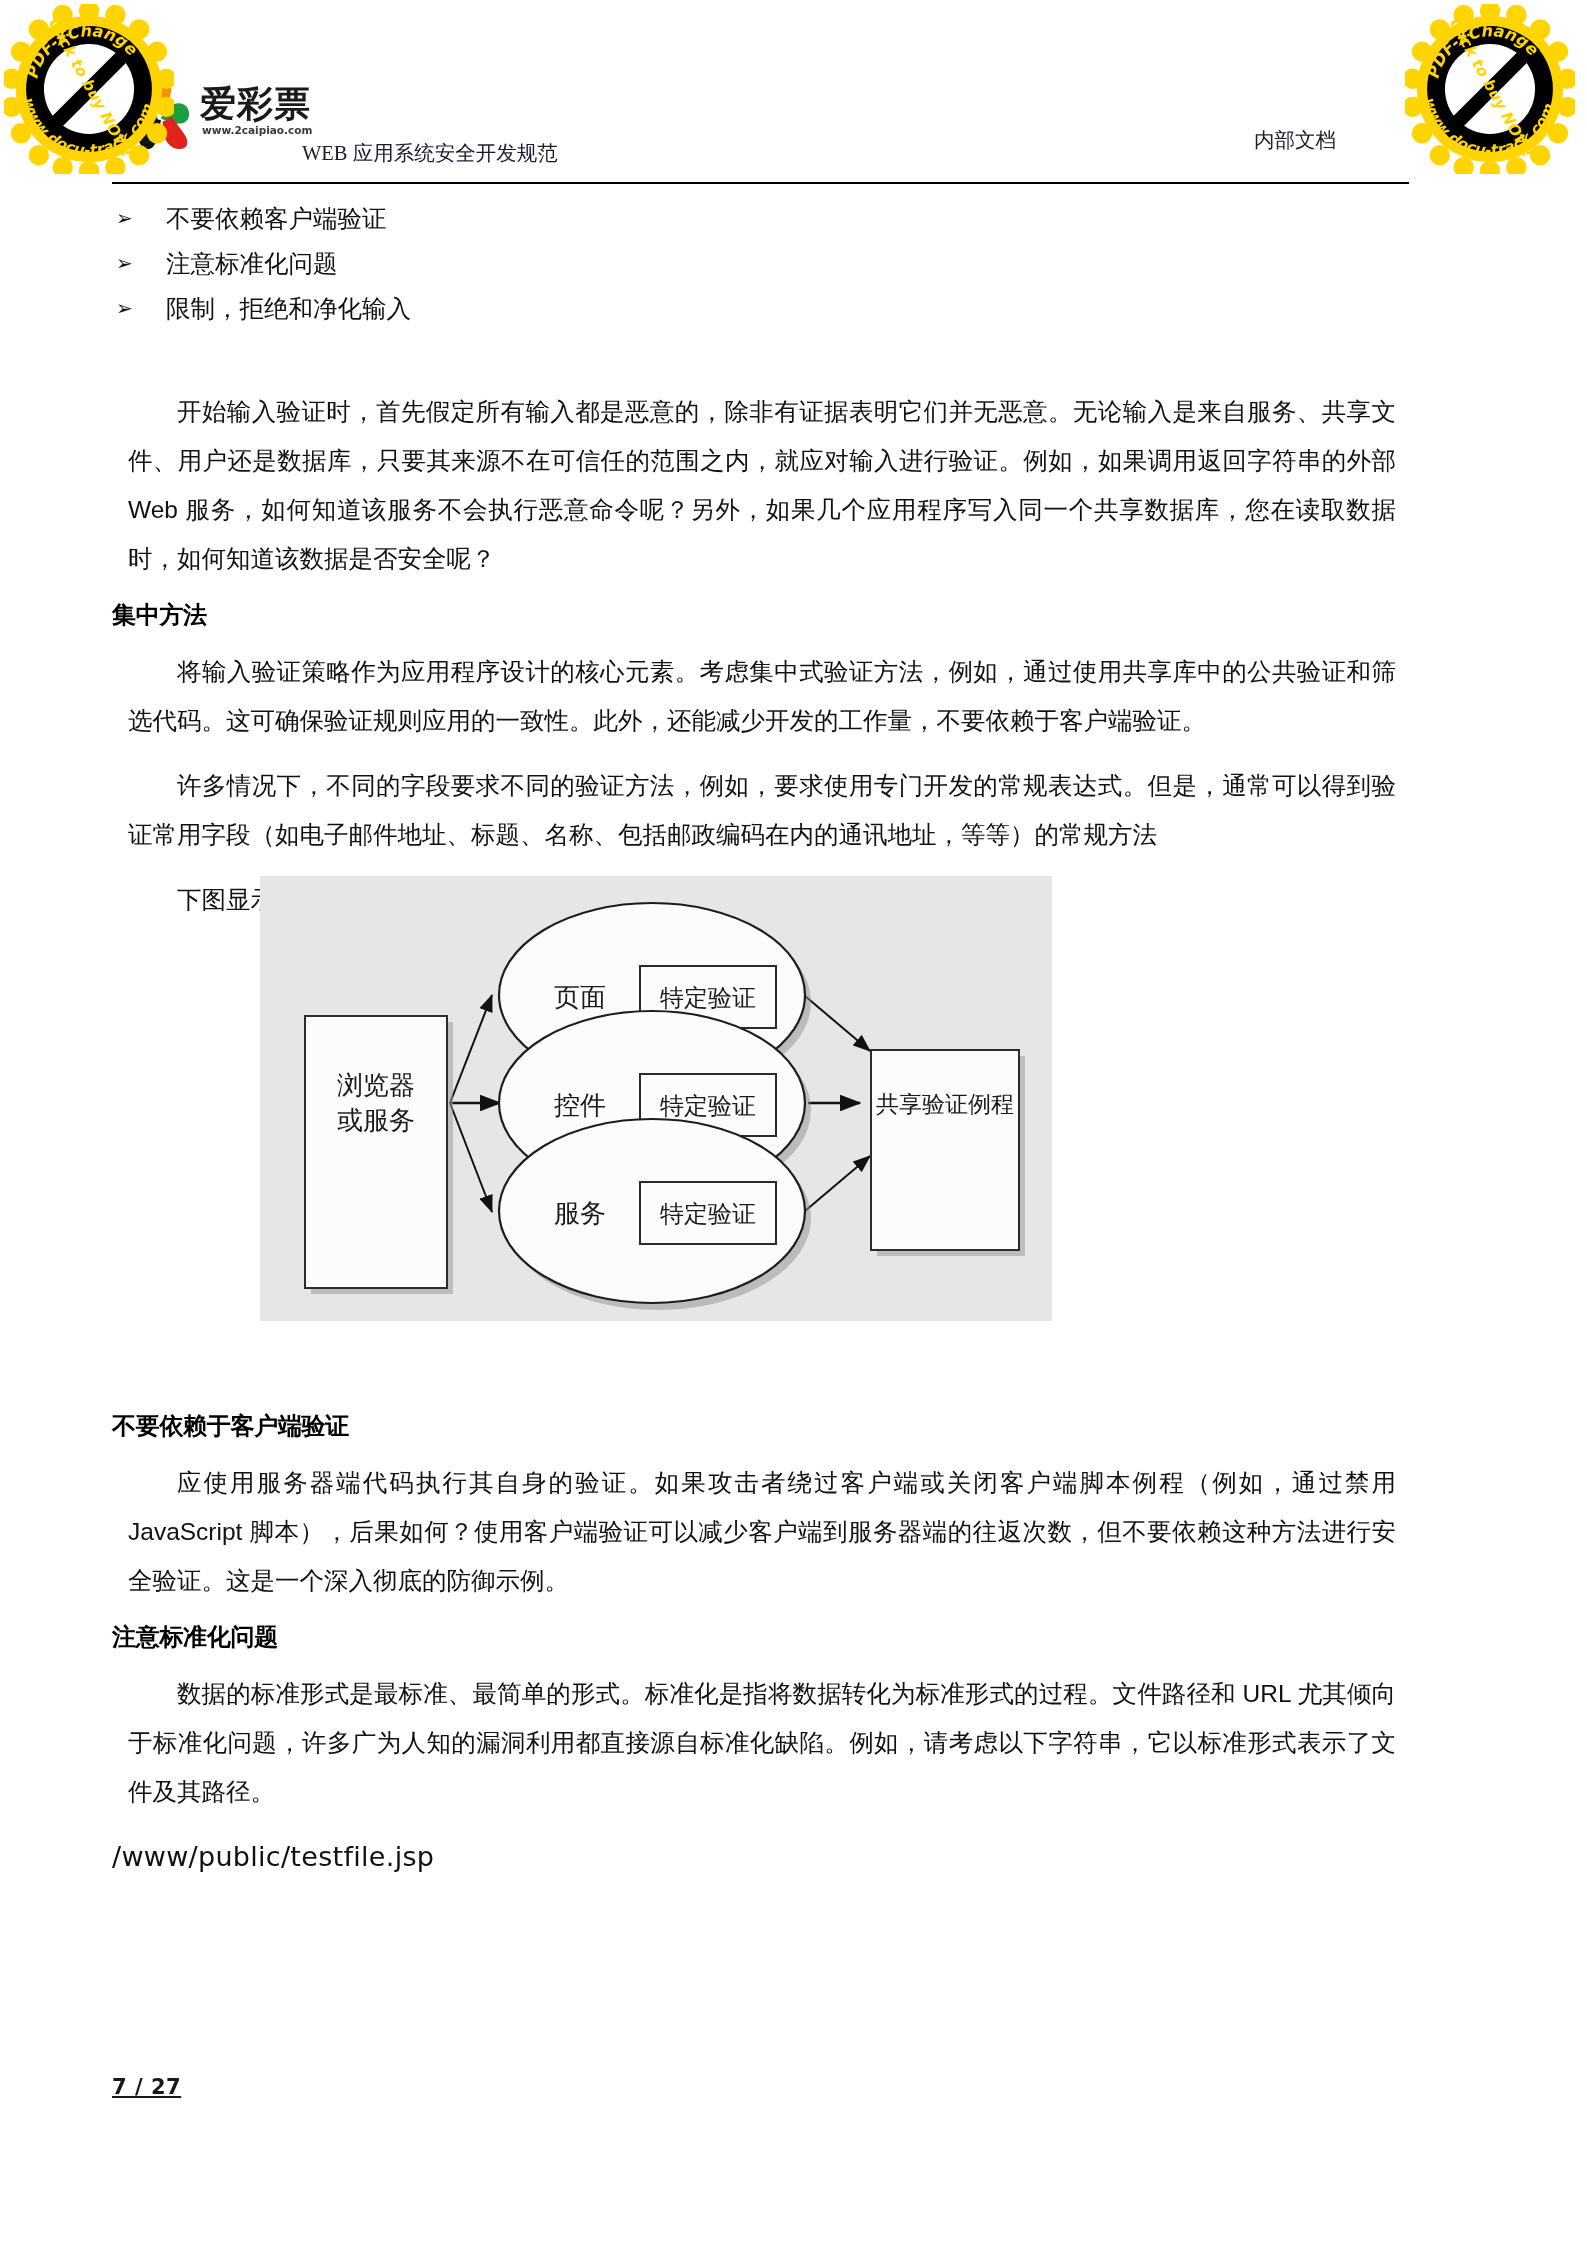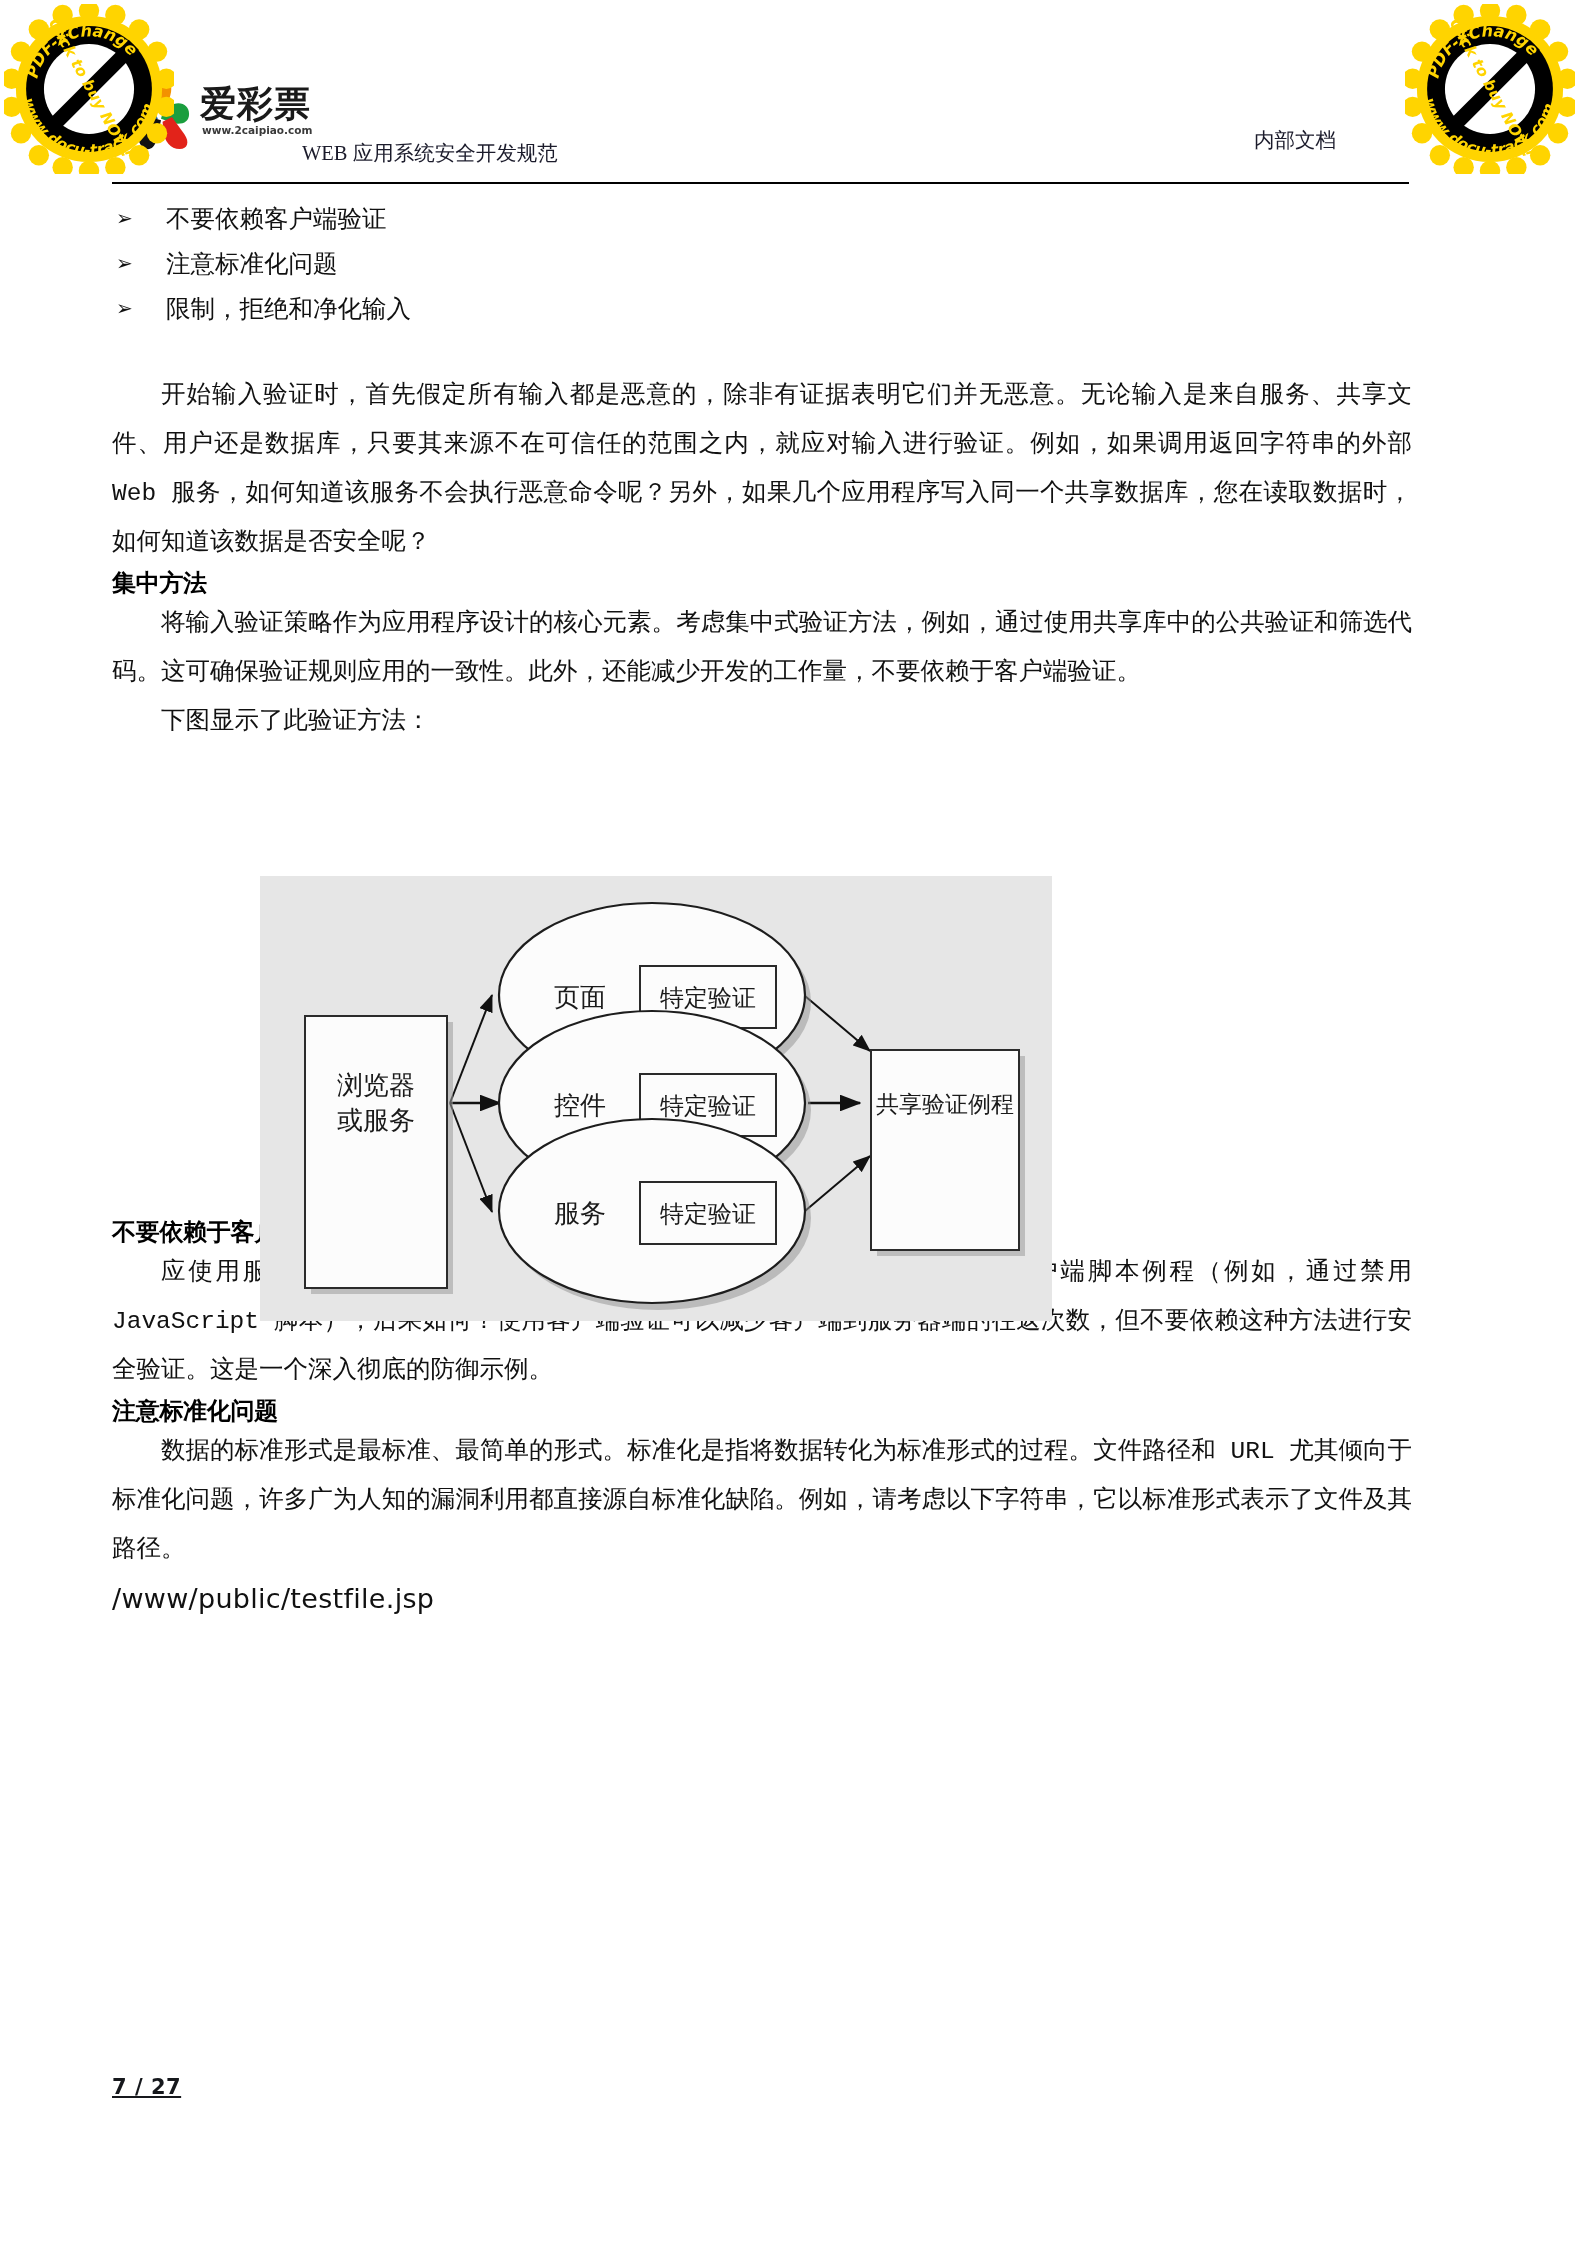--- a/index.html
+++ b/index.html
@@ -141,28 +141,27 @@
   h3.sec {
     font-size: 24px;
     font-weight: bold;
     margin: 0;
     padding: 0;
     color: #000;
     letter-spacing: -0.3px;
   }
   p.para {
     font-size: 24.5px;
-    margin: 0;
+    margin: 16px;
     padding: 0;
     color: #111;
     line-height: 49px;
     text-align: justify;
     text-justify: inter-ideograph;
     text-indent: 49px;
-    font-family: Liberation Mono, monospace;
   }
 
   .gap-a { height: 40px; }
   .pathline {
     font-size: 27px;
     line-height: 49px;
     color: #111;
     font-family: "DejaVu Sans", sans-serif;
     letter-spacing: 0.3px;
   }
@@ -230,20 +229,21 @@
         <span class="bullet-text">限制，拒绝和净化输入</span>
       </div>
     </div>
 
     <div class="gap-a"></div>
 
     <p class="para">开始输入验证时，首先假定所有输入都是恶意的，除非有证据表明它们并无恶意。无论输入是来自服务、共享文 件、用户还是数据库，只要其来源不在可信任的范围之内，就应对输入进行验证。例如，如果调用返回字符串的外部 Web 服务，如何知道该服务不会执行恶意命令呢？另外，如果几个应用程序写入同一个共享数据库，您在读取数据时，如何知道该数据是否安全呢？</p>
 
     <h3 class="sec">集中方法</h3>
     <p class="para">将输入验证策略作为应用程序设计的核心元素。考虑集中式验证方法，例如，通过使用共享库中的公共验证和筛选代码。这可确保验证规则应用的一致性。此外，还能减少开发的工作量，不要依赖于客户端验证。</p>
+    <p class="para">许多情况下，不同的字段要求不同的验证方法，例如，要求使用专门开发的常规表达式。但是，通常可以得到验证常用字段（如电子邮件地址、标题、名称、包括邮政编码在内的通讯地址，等等）的常规方法</p>
     <p class="para">下图显示了此验证方法：</p>
 
     <div class="figure">
       <svg width="792" height="445" viewBox="0 0 792 445">
         <defs>
           <marker id="arrowhead" markerWidth="9" markerHeight="7" refX="8.4" refY="3.5" orient="auto">
             <polygon points="0 0, 9 3.5, 0 7" fill="#111"></polygon>
           </marker>
         </defs>
 

